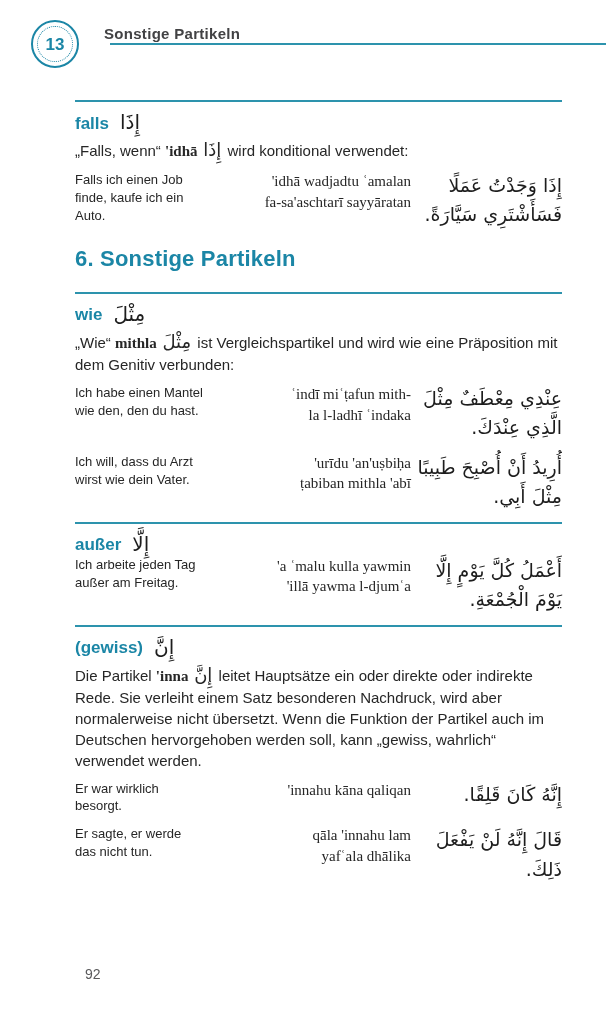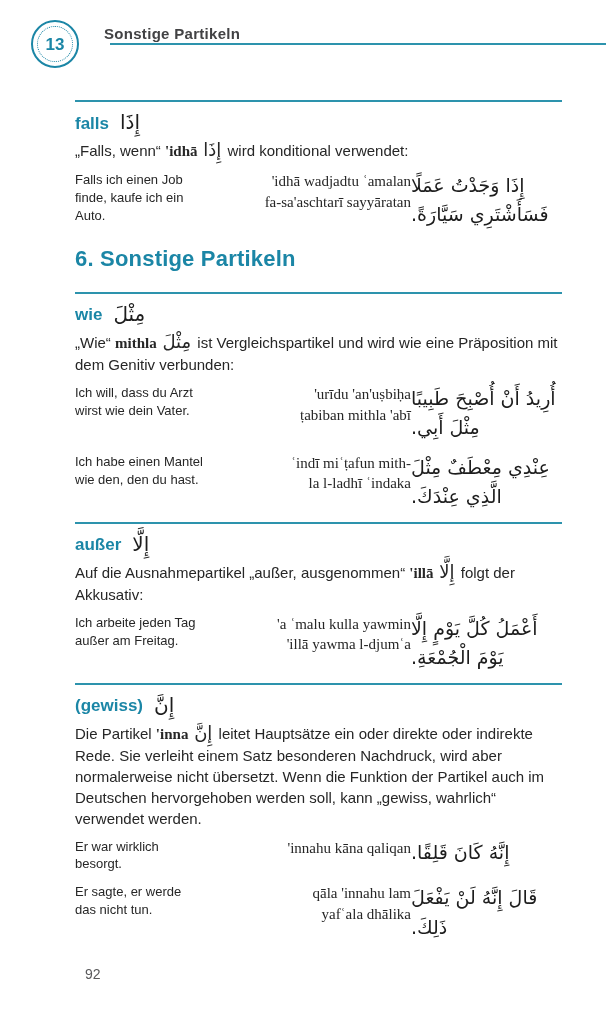--- a/index.html
+++ b/index.html
@@ -65,21 +65,21 @@
   .ex-tr {
     width:186px; flex:0 0 186px;
     font-family:"Liberation Serif", serif;
     font-size:15px; line-height:1.38; white-space:pre-line;
     padding-left:2px; box-sizing:border-box;text-align:right;
   }
   .ex-ar {
     flex:1 1 auto;
     font-family:"DejaVu Sans", sans-serif;
     font-size:19px; line-height:1.55;
-    direction:rtl; text-align:left; white-space:pre-line;
+    direction:rtl; text-align:right; white-space:pre-line;
     color:#1d1d1d;
   }
 
   .main-heading {
     color:#1b86a6; font-size:22px; font-weight:bold;
     margin:16px 0 20px; letter-spacing:0.2px;
   }
 
   .section { margin-bottom:6px; }
 
@@ -120,44 +120,43 @@
   <h1 class="main-heading">6. Sonstige Partikeln</h1>
 
   <div class="section">
     <div class="rule"></div>
     <div class="kw-row">
       <span class="kw">wie</span>
       <span class="kw-ar">مِثْلَ</span>
     </div>
     <p class="intro"><span>„Wie“ </span><span class="term">mithla </span><span class="iar">مِثْلَ</span><span> ist Vergleichspartikel und wird wie eine Präposition mit dem Genitiv verbunden:</span></p>
     <div class="ex">
+      <div class="ex-de">Ich habe einen Mantel
+wie den, den du hast.</div>
+      <div class="ex-tr">ʿindī miʿṭafun mith-
+la l-ladhī ʿindaka</div>
+      <div class="ex-ar">عِنْدِي مِعْطَفٌ مِثْلَ
+الَّذِي عِنْدَكَ.</div>
+    </div>
+    <div class="ex">
       <div class="ex-de">Ich will, dass du Arzt
 wirst wie dein Vater.</div>
       <div class="ex-tr">'urīdu 'an'uṣbiḥa
 ṭabiban mithla 'abī</div>
       <div class="ex-ar">أُرِيدُ أَنْ أُصْبِحَ طَبِيبًا
 مِثْلَ أَبِي.</div>
-    </div>
-    <div class="ex">
-      <div class="ex-de">Ich habe einen Mantel
-wie den, den du hast.</div>
-      <div class="ex-tr">ʿindī miʿṭafun mith-
-la l-ladhī ʿindaka</div>
-      <div class="ex-ar">عِنْدِي مِعْطَفٌ مِثْلَ
-الَّذِي عِنْدَكَ.</div>
     </div>
   </div>
 
   <div class="section">
     <div class="rule"></div>
     <div class="kw-row">
       <span class="kw">außer</span>
       <span class="kw-ar">إِلَّا</span>
     </div>
-    <p class="intro"><span>Auf die Ausnahmepartikel „außer, ausgenommen“ </span><span class="term">'illā </span><span class="iar">إِلَّا</span><span> folgt der Akkusativ:</span></p>
     <div class="ex">
       <div class="ex-de">Ich arbeite jeden Tag
 außer am Freitag.</div>
       <div class="ex-tr">'a ʿmalu kulla yawmin
 'illā yawma l-djumʿa</div>
       <div class="ex-ar">أَعْمَلُ كُلَّ يَوْمٍ إِلَّا
 يَوْمَ الْجُمْعَةِ.</div>
     </div>
   </div>
 

